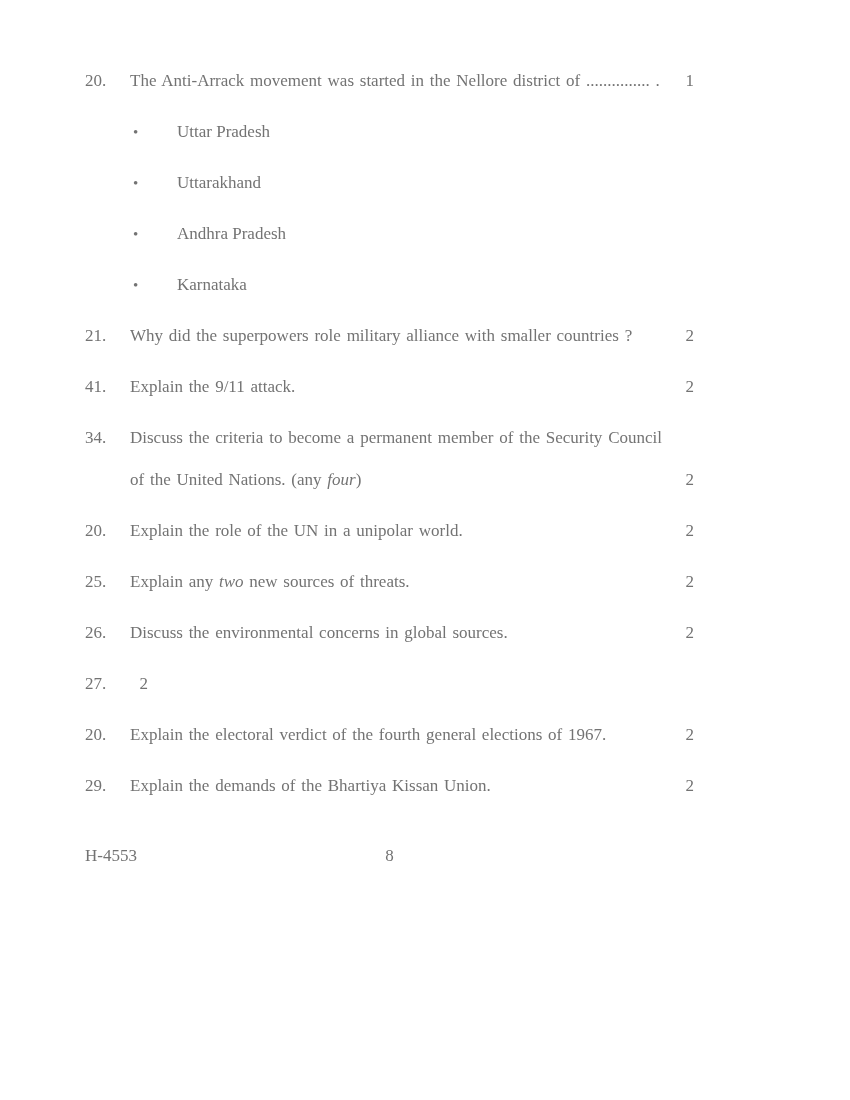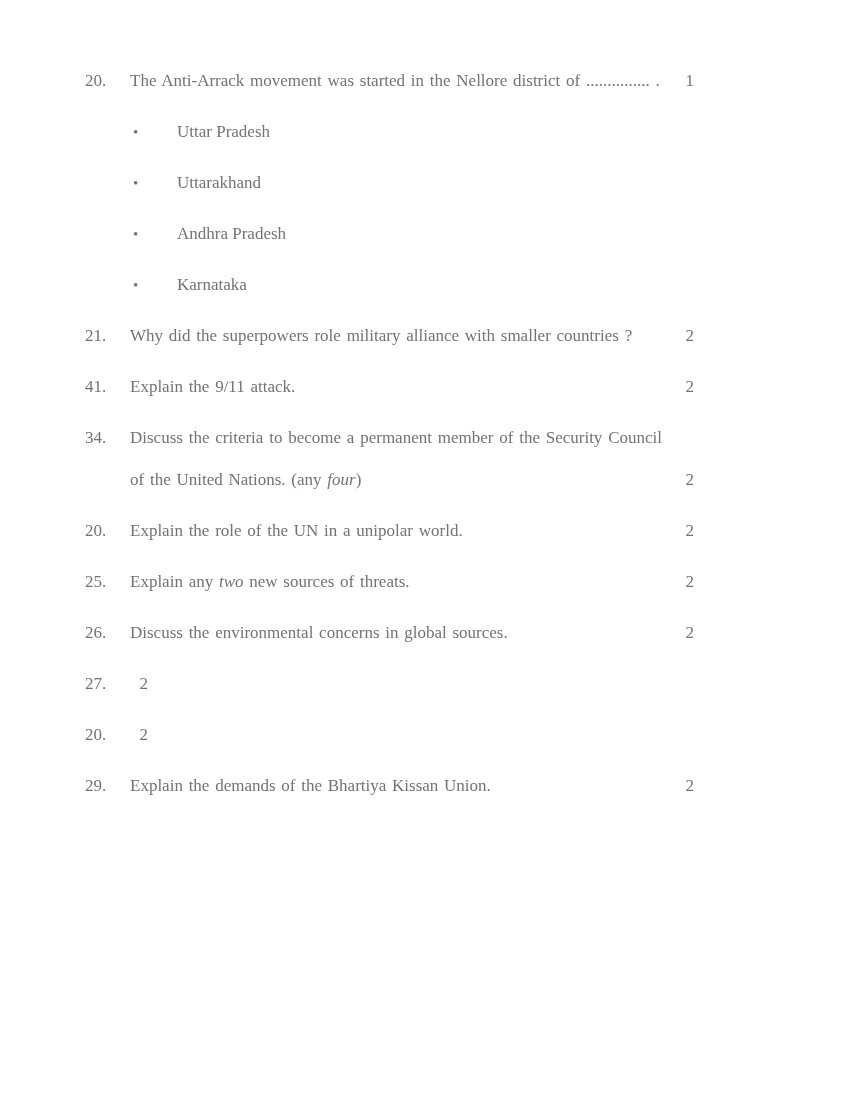--- a/index.html
+++ b/index.html
@@ -139,22 +139,27 @@
     <div class="q-marks">2</div>
   </div>
 
   <div class="q-row">
     <div class="q-num">27.</div>
     <div class="q-marks">2</div>
   </div>
 
   <div class="q-row">
     <div class="q-num">20.</div>
+    <div class="q-text"><span>Explain the electoral verdict of the fourth general elections of 1967.</span></div>
     <div class="q-marks">2</div>
   </div>
 
   <div class="q-row">
     <div class="q-num">29.</div>
     <div class="q-text"><span>Explain the demands of the Bhartiya Kissan Union.</span></div>
     <div class="q-marks">2</div>
   </div>
 </main>
+  <footer class="footer">
+    <span>H-4553</span>
+    <span class="pagenum">8</span>
+  </footer>
 </div>
 
 </body></html>

